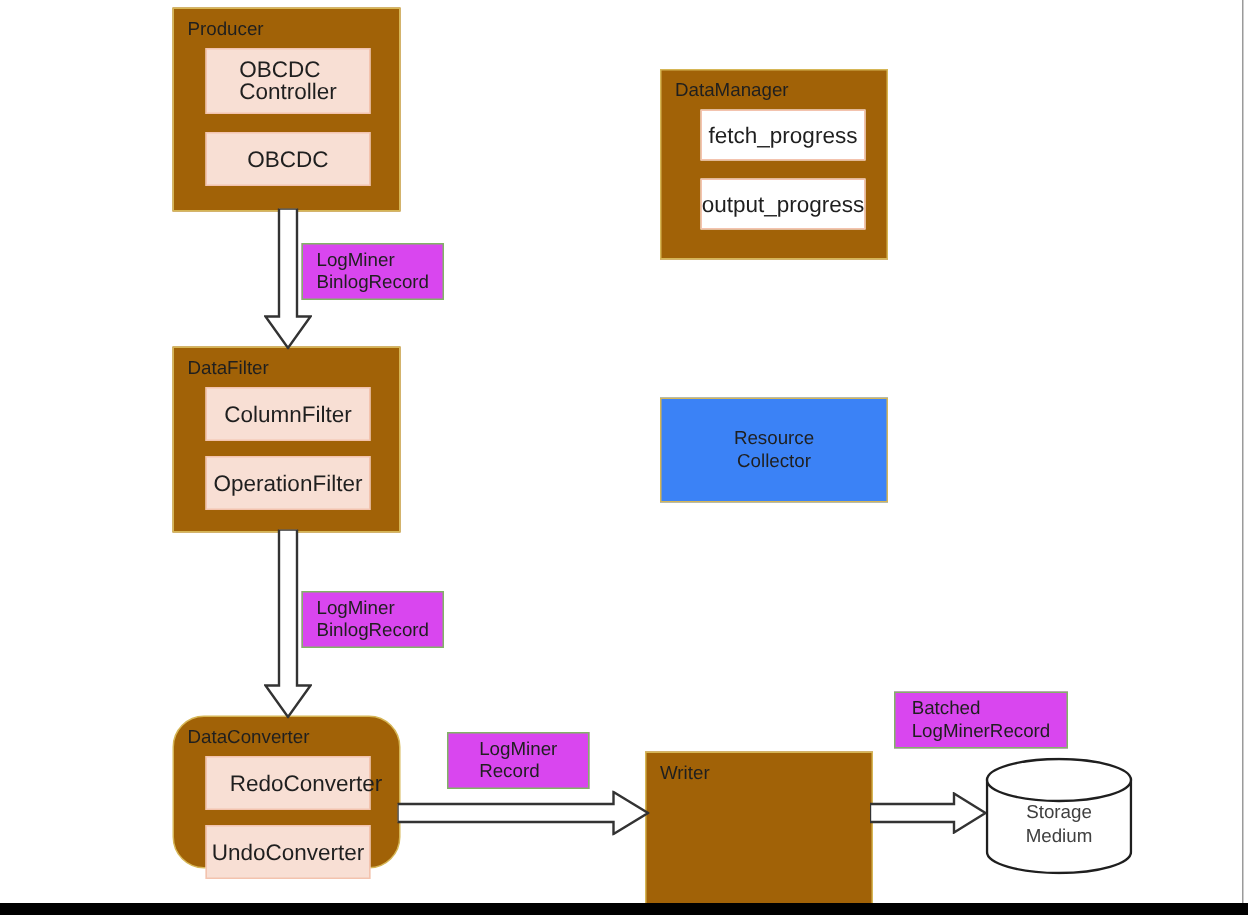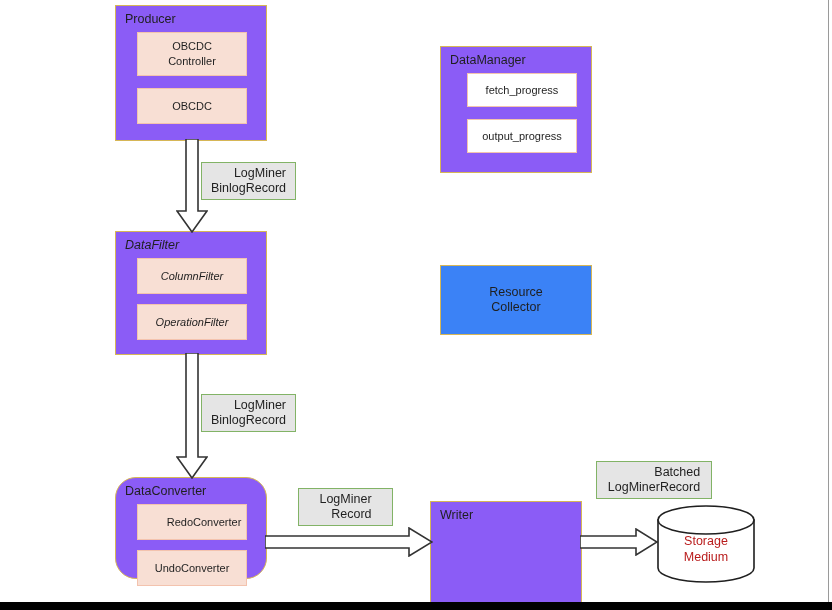--- a/index.html
+++ b/index.html
@@ -34,42 +34,41 @@
     top: 602px;
     width: 832px;
     height: 8px;
     background: #000000;
   }
 
   
   .group {
     position: absolute;
     box-sizing: border-box;
-    background: #8b5cf6;
+    background: #a16207;
     border: 1.5px solid #d6b656;
   }
   .group > .group-title {
     position: absolute;
     left: 9px;
     top: 6px;
     font-size: 12.5px;
     color: #1f1f1f;
     line-height: 14px;
     white-space: nowrap;
   }
 
   
   .inner {
     position: absolute;
     box-sizing: border-box;
     display: flex;
     align-items: center;
     justify-content: center;
-    text-align: center;
-    font-size: 11px;
+    font-size: 15px;
     line-height: 15px;
     color: #1f1f1f;
   }
   .inner.pink {
     background: #f8dfd4;
     border: 1px solid #f3c3ae;
   }
   .inner.white {
     background: #ffffff;
     border: 1px solid #f3c3ae;
@@ -87,26 +86,26 @@
     text-align: center;
     font-size: 12.5px;
     line-height: 15px;
     color: #1f1f1f;
   }
 
   
   .greenlabel {
     position: absolute;
     box-sizing: border-box;
-    background: #e5e5e5;
+    background: #d946ef;
     border: 1px solid #82b366;
     display: flex;
     align-items: center;
     justify-content: center;
-    text-align: right;
+    text-align: left;
     font-size: 12.5px;
     line-height: 15px;
     color: #1f1f1f;
     white-space: pre-line;
   }
 
   
   .arrow {
     position: absolute;
   }
@@ -118,21 +117,21 @@
   }
   .cylinder svg { display: block; }
   .cylinder-label {
     position: absolute;
     left: 0;
     right: 0;
     top: 28px;
     text-align: center;
     font-size: 12.5px;
     line-height: 16px;
-    color: #b91c1c;
+    color: #404040;
     white-space: pre-line;
     pointer-events: none;
   }
 </style>
 </head>
 <body>
 
 <div id="canvas">
 
   <div class="group" style="left:115px; top:5px; width:152px; height:136px;">
@@ -141,21 +140,21 @@
 Controller</div>
     <div class="inner pink" style="left: 21px; top: 82px; width: 110px; height: 36px; white-space: pre-line;">OBCDC</div>
   </div>
 
   <div class="group" style="left:440px; top:46px; width:152px; height:127px;">
     <div class="group-title">DataManager</div>
     <div class="inner white" style="left: 26px; top: 26px; width: 110px; height: 34px; white-space: pre-line;">fetch_progress</div>
     <div class="inner white" style="left: 26px; top: 72px; width: 110px; height: 34px; white-space: pre-line;">output_progress</div>
   </div>
 
-  <div class="group" style="left:115px; top:231px; width:152px; height:124px;font-style:italic;">
+  <div class="group" style="left:115px; top:231px; width:152px; height:124px;">
     <div class="group-title">DataFilter</div>
     <div class="inner pink" style="left: 21px; top: 26px; width: 110px; height: 36px; white-space: pre-line;">ColumnFilter</div>
     <div class="inner pink" style="left: 21px; top: 72px; width: 110px; height: 36px; white-space: pre-line;">OperationFilter</div>
   </div>
 
   <div class="group" style="left:115px; top:477px; width:152px; height:102px;border-radius:21px;">
     <div class="group-title">DataConverter</div>
     <div class="inner pink" style="left: 21px; top: 26px; width: 110px; height: 36px; white-space: pre-line; padding-left: 24px;">RedoConverter</div>
     <div class="inner pink" style="left: 21px; top: 72px; width: 110px; height: 36px; white-space: pre-line;">UndoConverter</div>
   </div>

